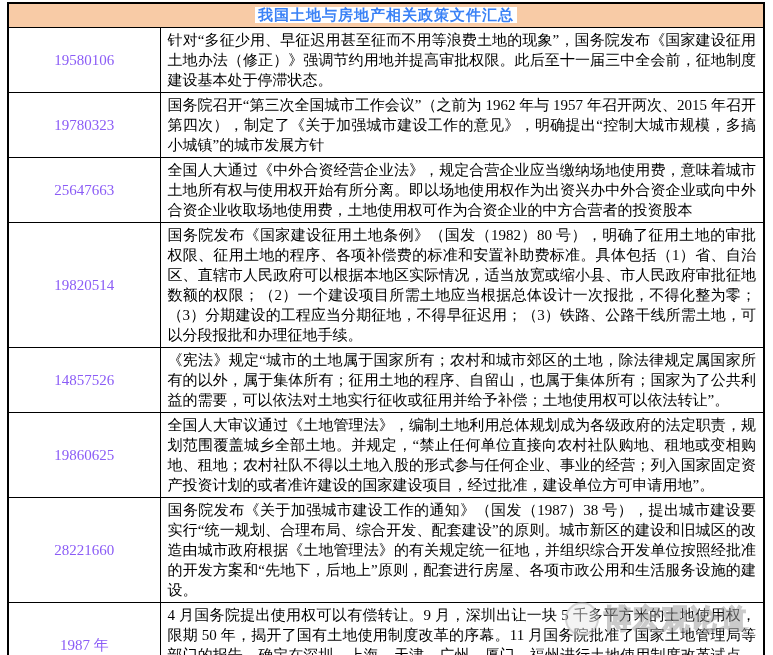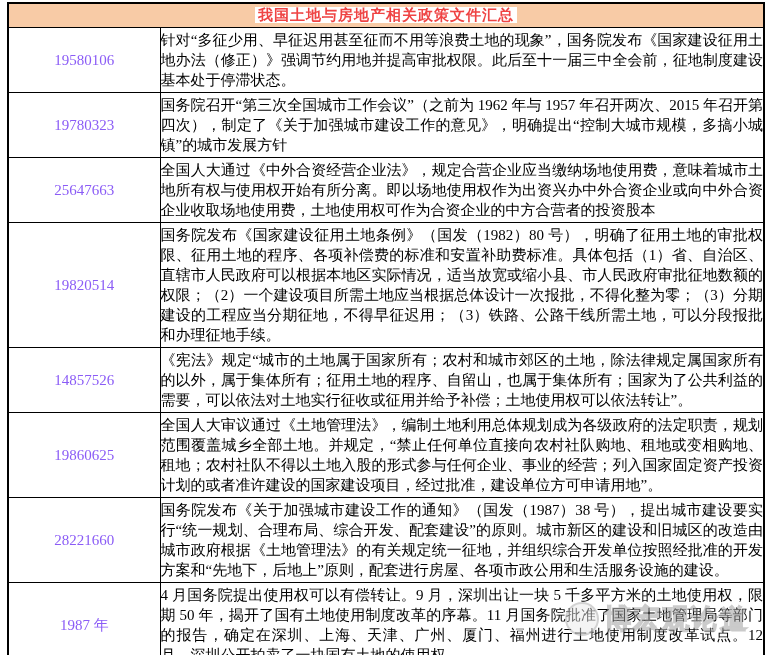--- a/index.html
+++ b/index.html
@@ -31,42 +31,42 @@
   table.policy {
     border: 2px solid #000000;
   }
   th.title-cell {
     background: #F8CBA6;
     text-align: center;
     padding: 2px 0;
     height: 18px;
   }
   th.title-cell .title-text {
-    color: #ef4444;
+    color: #3b82f6;
     background: #ffffff;
     font-weight: bold;
     font-size: 15px;
     padding: 0 3px;
     letter-spacing: 1px;
   }
   col.date-col { width: 152px; }
   td.date-cell {
     text-align: center;
     vertical-align: middle;
     font-size: 15px;
     color: #8b5cf6;
     padding: 2px;
   }
   td.text-cell {
     font-size: 15px;
     line-height: 20px;
     color: #000000;
     text-align: justify;
     vertical-align: middle;
-    padding: 2px 0;
+    padding: 2px 7px;
   }
   .watermark {
     position: absolute;
     right: 24px;
     top: 601px;
     display: flex;
     align-items: center;
     gap: 5px;
     pointer-events: none;
     opacity: 0.55;

